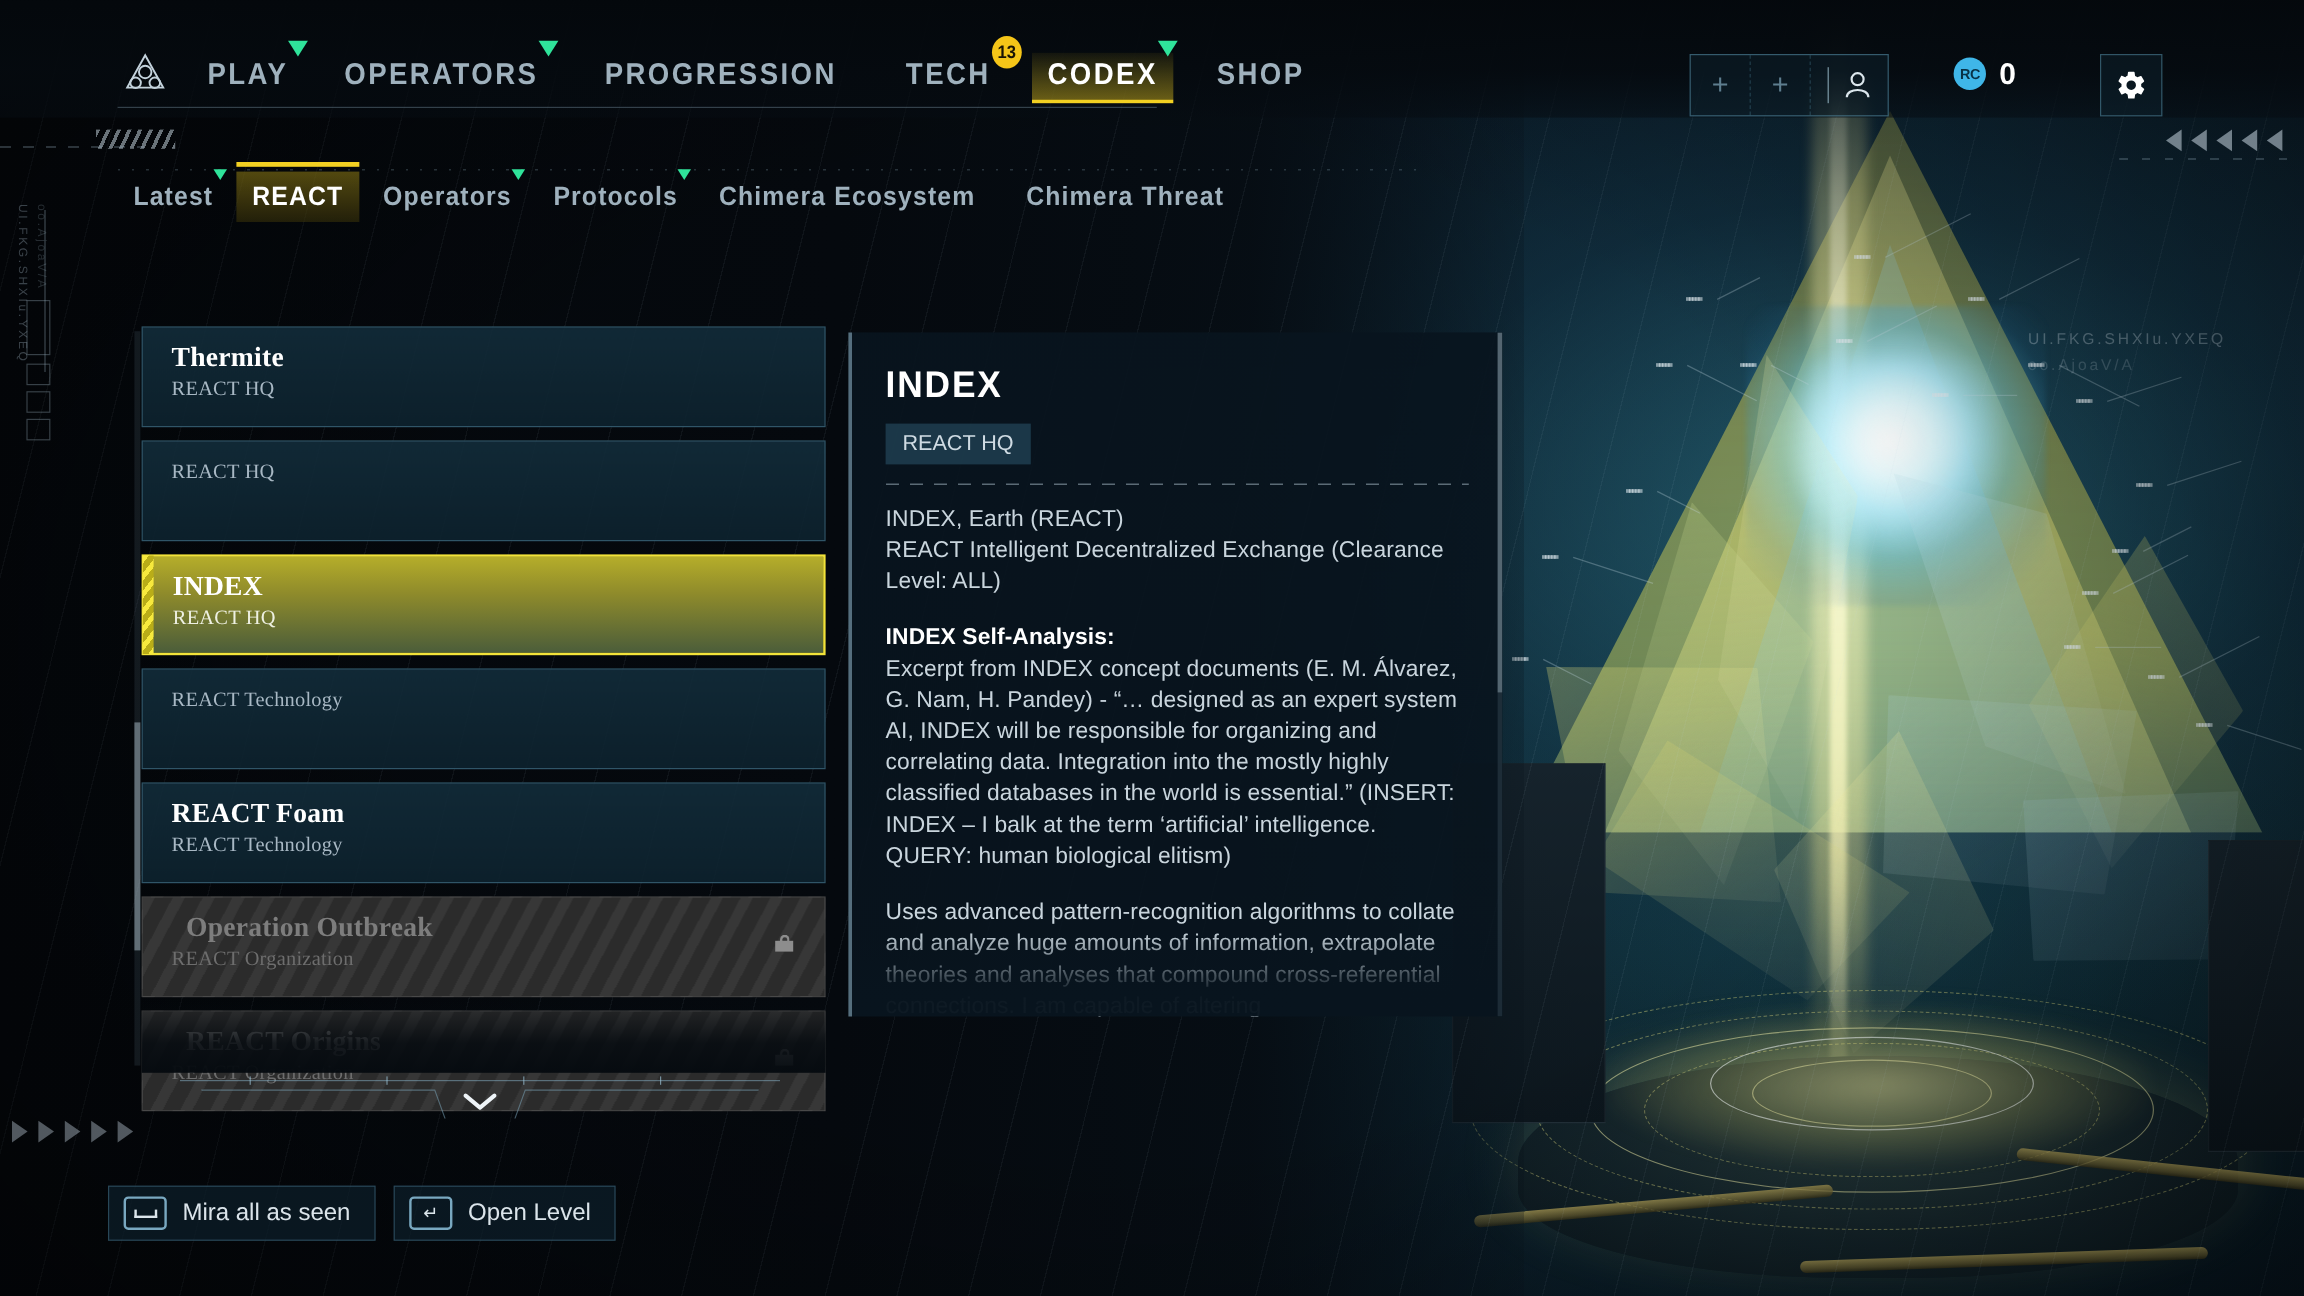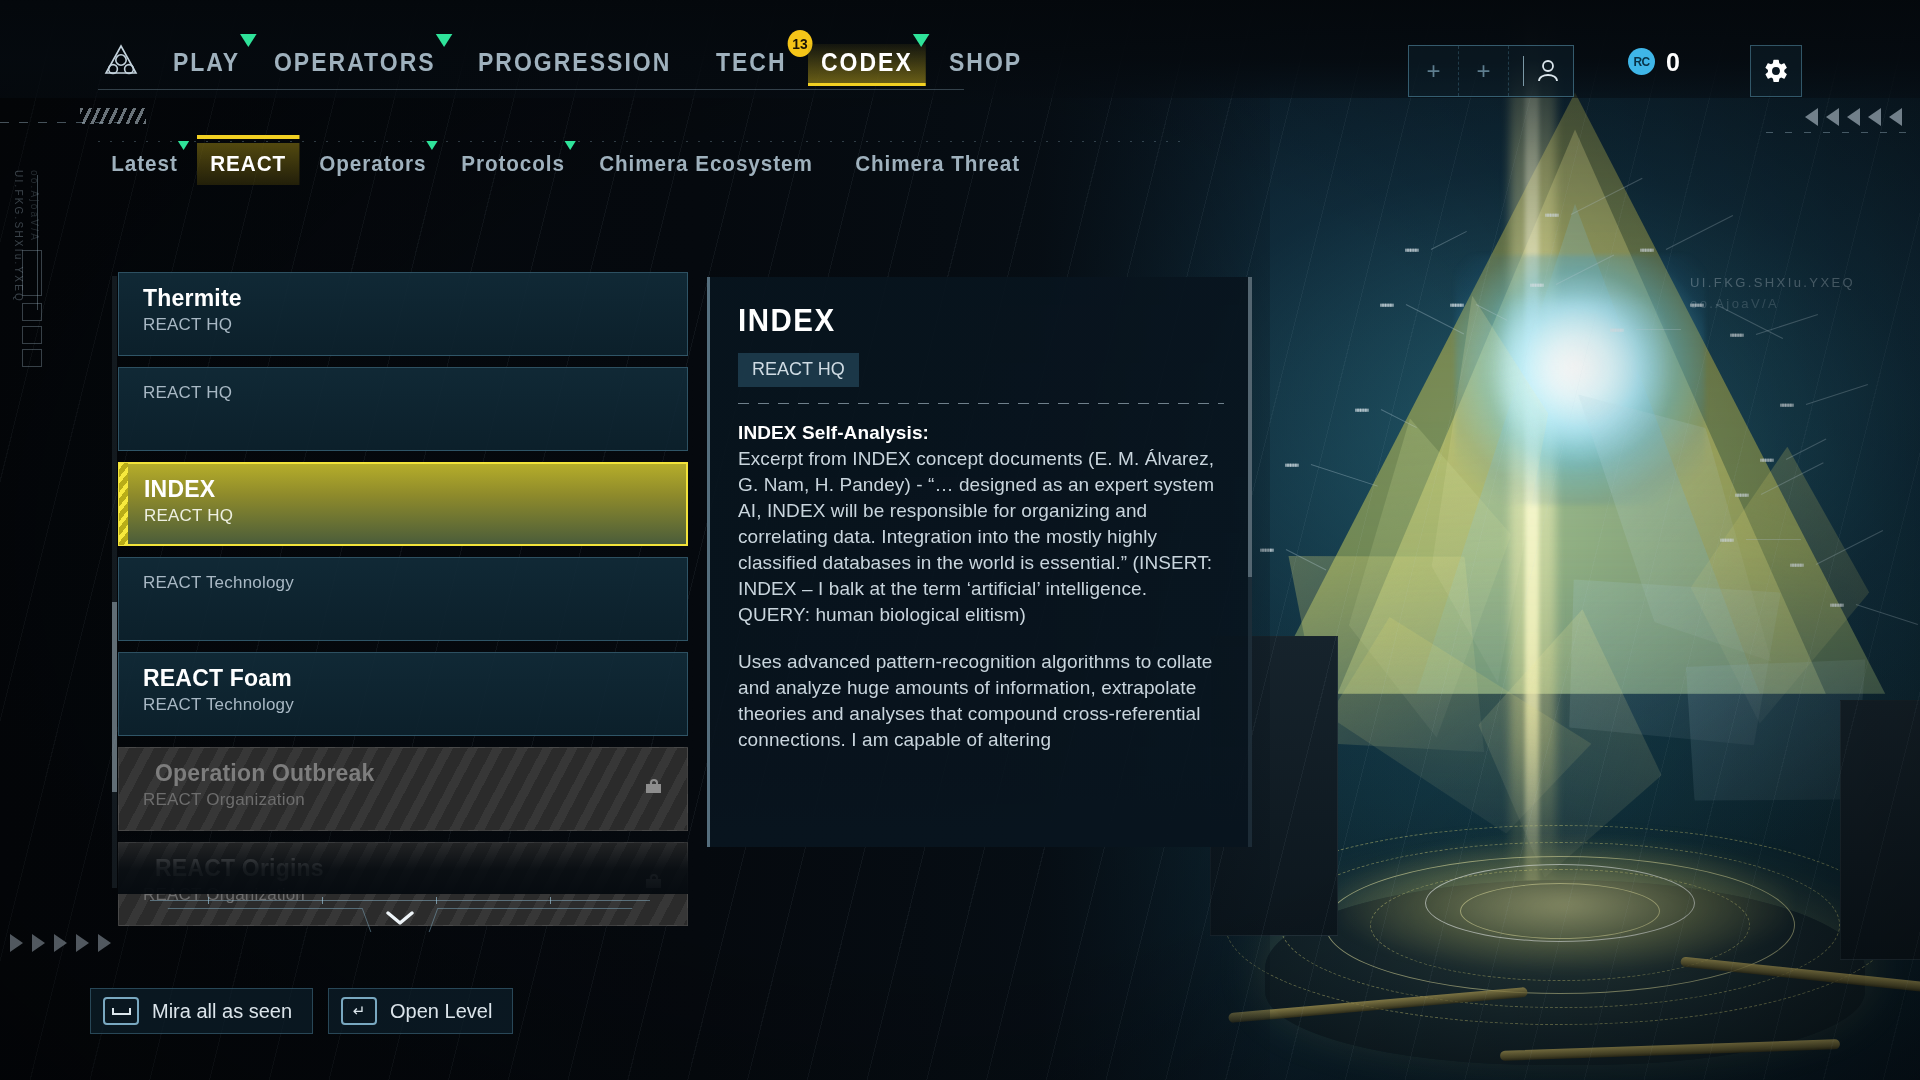--- a/index.html
+++ b/index.html
@@ -95,21 +95,21 @@
   .vignette {
     position:absolute; inset:0;
     background:radial-gradient(ellipse 1300px 900px at 50% 50%, rgba(0,0,0,0) 45%, rgba(0,0,0,.45) 100%);
   }
 
   
   #topbar { position:absolute; left:0; top:0; width:1920px; height:98px; z-index:10;
     background:linear-gradient(180deg, rgba(4,8,12,.97) 0%, rgba(5,10,15,.92) 60%, rgba(6,12,18,.55) 100%); }
   .nav-underline { position:absolute; left:98px; top:89px; width:866px; height:1px; background:rgba(150,180,200,.32); }
   .logo { position:absolute; left:104px; top:44px; width:34px; height:32px; }
-  .navlist { position:absolute; left:160px; top:44px; display:flex; align-items:flex-start; gap:0; }
+  .navlist { position:absolute; left:160px; top:44px; display:flex; align-items:flex-start; gap:13px; }
   .navitem { position:relative; font-size:25px; font-weight:bold; letter-spacing:2.2px; color:#9fb1bd;
     padding:4px 14px 6px 14px; cursor:pointer; font-stretch:condensed; transform:scaleX(.92); transform-origin:left center; }
   .navitem.active { color:#ffffff; background:linear-gradient(180deg, rgba(150,130,20,.10) 0%, rgba(196,170,28,.52) 100%); }
   .navitem.active::after { content:""; position:absolute; left:0; right:0; bottom:-3px; height:3px; background:#f2d022; }
   .tri-new { position:absolute; right:-4px; top:-10px; width:0;height:0;
     border-left:9px solid transparent; border-right:9px solid transparent; border-top:13px solid #2fe39a; }
   .badge-13 { position:absolute; right:-14px; top:-14px; width:27px; height:27px; border-radius:50%;
     background:#f5c518; color:#1a1405; font-size:15px; font-weight:bold; display:flex; align-items:center; justify-content:center; letter-spacing:0; }
 
   .tr-group { position:absolute; right:346px; top:45px; height:52px; display:flex; align-items:center;
@@ -147,21 +147,21 @@
   .subtab { position:relative; font-size:22px; font-weight:bold; letter-spacing:1px; color:#9fb1bd;
     padding:8px 14px; cursor:pointer; transform:scaleX(.94); transform-origin:left center; }
   .subtab.active { color:#fff; background:linear-gradient(180deg, rgba(110,96,18,.75) 0%, rgba(60,52,10,.55) 100%); }
   .subtab.active::before { content:""; position:absolute; left:0; right:0; top:-8px; height:4px; background:#f2d022; }
   .tri-sm { position:absolute; right:2px; top:-2px; width:0;height:0;
     border-left:6px solid transparent; border-right:6px solid transparent; border-top:9px solid #2fe39a; }
   .subtab-dots { position:absolute; left:98px; top:141px; width:1090px; height:1px;
     background:repeating-linear-gradient(90deg, rgba(140,170,185,.32) 0 2px, rgba(0,0,0,0) 2px 12px); z-index:9; }
 
   
-  #listpanel { position:absolute; left:118px; top:272px; width:648px; height:620px; z-index:10; }
+  #listpanel { position:absolute; left:118px; top:272px; width:648px; height:620px; z-index:10;font-family:Liberation Serif, serif; }
   .list-scroll-rail { position:absolute; left:-6px; top:4px; width:5px; height:612px; background:rgba(120,150,168,.14); }
   .list-scroll-thumb { position:absolute; left:-6px; top:330px; width:5px; height:190px; background:rgba(190,210,222,.45); }
   .li {
     position:relative; width:570px; height:84px; margin-bottom:11px;
     background:linear-gradient(180deg, rgba(18,44,58,.90) 0%, rgba(13,34,46,.90) 100%);
     border:1px solid rgba(86,140,165,.45);
     padding:12px 20px 0 24px; cursor:pointer;
   }
   .li .t { font-size:23px; font-weight:bold; color:#ffffff; letter-spacing:.2px; }
   .li .s { font-size:17px; color:#a8b8c4; margin-top:3px; letter-spacing:.2px; }
@@ -450,20 +450,22 @@
   <svg class="sm-chev" viewBox="0 0 28 16">
     <path d="M2 3 L14 13 L26 3" fill="none" stroke="#eef4f8" stroke-width="3.4" stroke-linecap="round" stroke-linejoin="round"></path>
   </svg>
 </div>
 
 <div id="detail">
   <div class="d-title">INDEX</div>
   <div><span class="d-chip">REACT HQ</span></div>
   <div class="d-div"></div>
   <div class="d-body" id="detailbody">
+      <p><span style="white-space: pre-line;">INDEX, Earth (REACT)
+REACT Intelligent Decentralized Exchange (Clearance Level: ALL)</span></p>
       <p><strong>INDEX Self-Analysis:</strong><br><span style="white-space: pre-line;">Excerpt from INDEX concept documents (E. M. Álvarez, G. Nam, H. Pandey) - “… designed as an expert system AI, INDEX will be responsible for organizing and correlating data. Integration into the mostly highly classified databases in the world is essential.” (INSERT: INDEX – I balk at the term ‘artificial’ intelligence. QUERY: human biological elitism)</span></p>
       <p><span style="white-space: pre-line;">Uses advanced pattern-recognition algorithms to collate and analyze huge amounts of information, extrapolate theories and analyses that compound cross-referential connections. I am capable of altering</span></p>
     </div>
   <div class="d-fade"></div>
   <div class="d-scrollrail"></div>
   <div class="d-scrollthumb"></div>
 </div>
 
 <div id="footer">
     <div class="fbtn">

